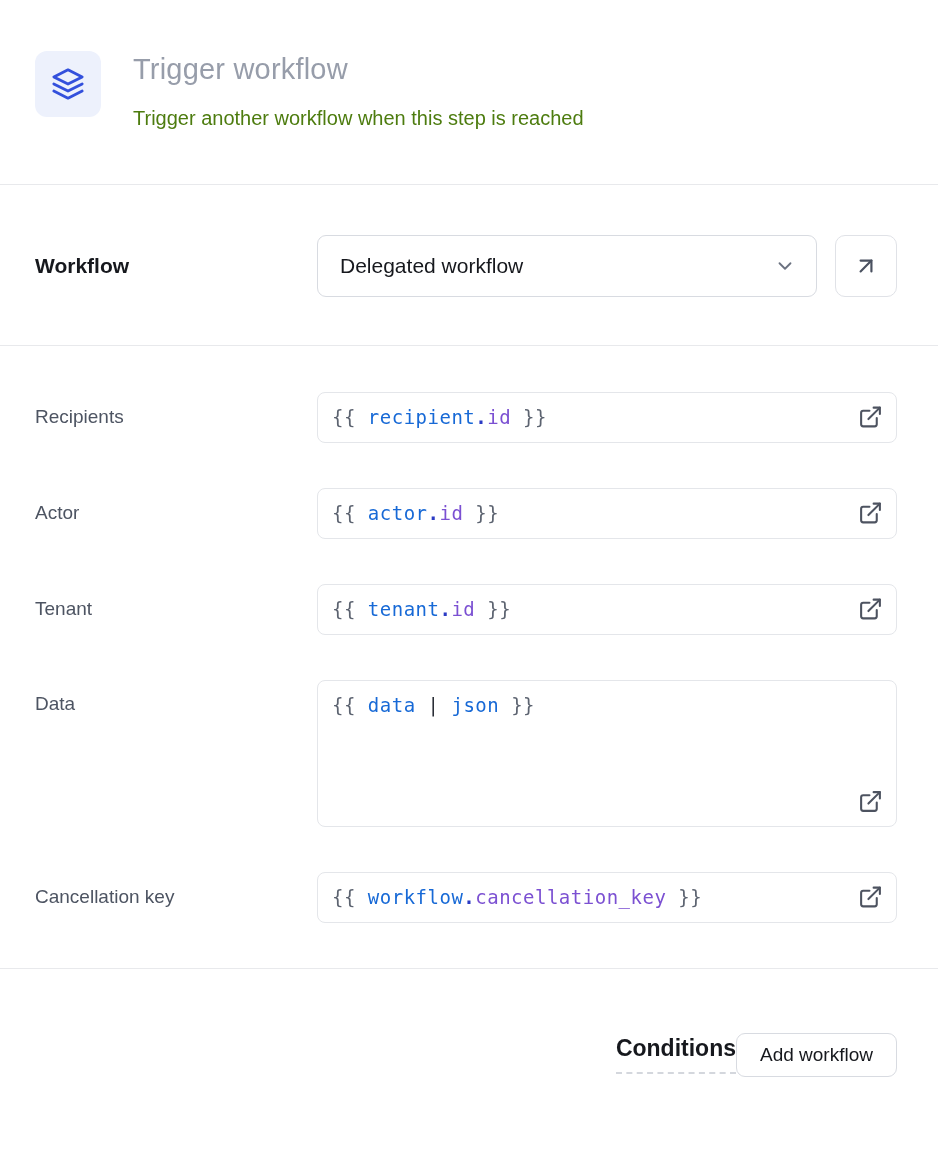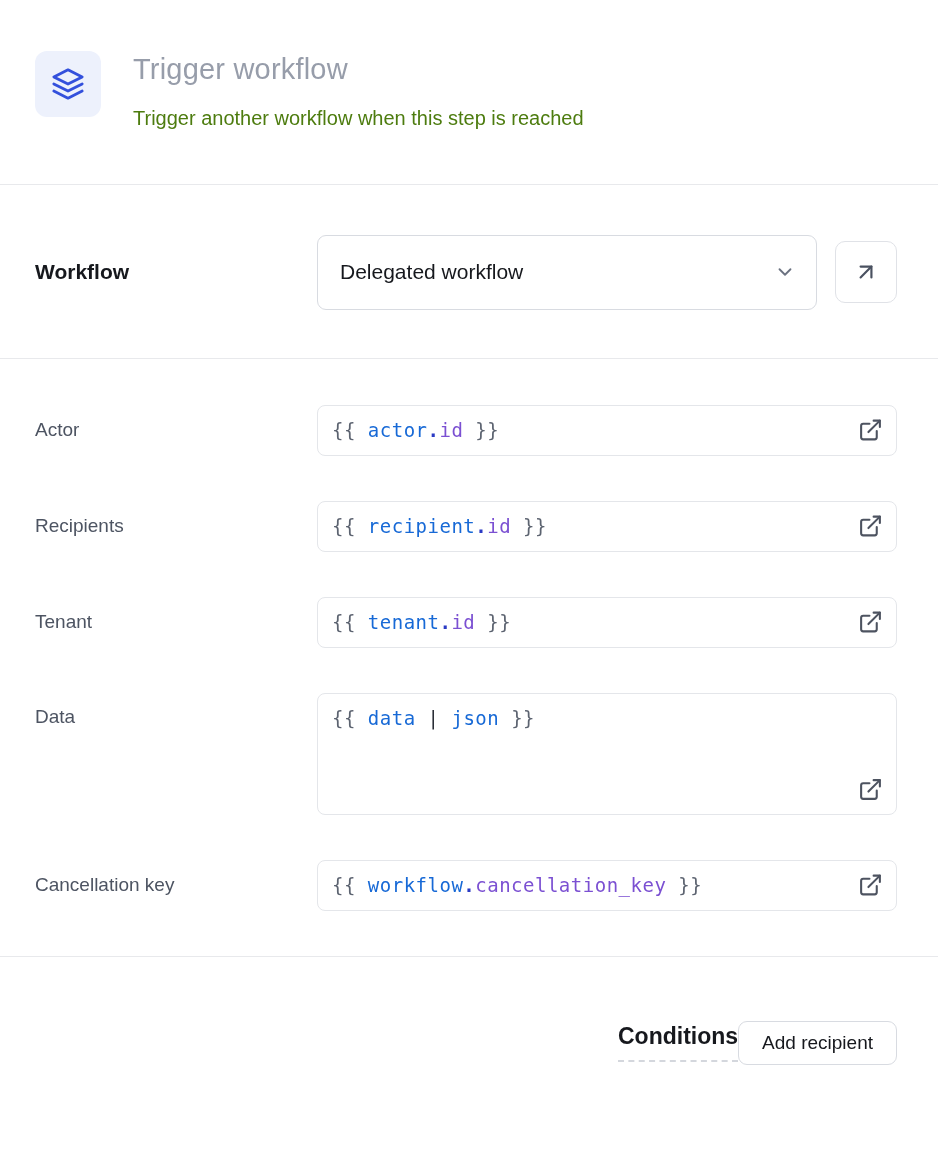--- a/index.html
+++ b/index.html
@@ -16,21 +16,21 @@
   .step-subtitle { font-size: 20px; color: #4d7c0f; margin-top: 21px; }
 
   .divider { border: none; border-top: 1px solid #e8e9ec; width: 938px; margin-left: -35px; }
 
   
   .workflow-row { display: flex; align-items: center; padding: 50px 0 48px; }
   .row-label-col { width: 282px; flex: 0 0 282px; }
   .workflow-label { font-size: 21px; font-weight: 700; color: #16181d; }
   .workflow-controls { display: flex; align-items: center; gap: 18px; flex: 1; }
   .select {
-    width: 500px; height: 75px; background: #fff; border: 1px solid #d8dbe1; border-radius: 9px;
+    width: 500px; height: 62px; background: #fff; border: 1px solid #d8dbe1; border-radius: 9px;
     display: flex; align-items: center; justify-content: space-between; padding: 0 20px 0 22px;
     font-size: 21px; color: #16181d; font-family: "Liberation Sans", sans-serif; cursor: pointer;
   }
   .select .chevron { width: 22px; height: 22px; stroke: #6b7280; }
   .icon-btn {
     width: 62px; height: 62px; background: #fff; border: 1px solid #e0e2e7; border-radius: 10px;
     display: flex; align-items: center; justify-content: center; cursor: pointer;
   }
   .icon-btn svg { width: 26px; height: 26px; stroke: #4a5160; }
 
@@ -38,21 +38,21 @@
   .fields-heading { font-size: 21px; font-weight: 700; color: #16181d; margin-top: 57px; }
   .fields-rows { margin-top: 46px; }
   .field-row { display: flex; align-items: center; margin-bottom: 45px; }
   .field-row.multiline-row { align-items: flex-start; }
   .field-row.multiline-row .field-label { padding-top: 13px; }
   .field-label { width: 282px; flex: 0 0 282px; font-size: 19px; color: #4d5462; }
   .code-field {
     position: relative; flex: 1; height: 51px; border: 1px solid #e4e6ea; border-radius: 8px;
     background: #fff; display: flex; align-items: center; cursor: text;
   }
-  .code-field.multiline { height: 122px; align-items: flex-start; }
+  .code-field.multiline { height: 147px; align-items: flex-start; }
   .code-field .code {
     font-family: "DejaVu Sans Mono", monospace; font-size: 19px; padding-left: 14px; padding-right: 52px;
     white-space: pre; letter-spacing: .5px;
   }
   .code-field.multiline .code { padding-top: 13px; }
   .ext-link { position: absolute; right: 13px; top: 50%; transform: translateY(-50%); width: 25px; height: 25px; cursor: pointer; }
   .code-field.multiline .ext-link { top: auto; transform: none; bottom: 12px; }
   .ext-link svg { width: 25px; height: 25px; stroke: #4d5360; }
 
   
@@ -113,37 +113,37 @@
         </svg>
       </button>
     </div>
   </section>
 
   <hr class="divider">
 
   <section>
     <div class="fields-rows" id="fields-rows">
   <div class="field-row">
+    <label class="field-label">Recipients</label>
+    <div class="code-field">
+      <code class="code"><span class="tok-brace">{{ </span><span class="tok-var">recipient</span><span class="tok-dot">.</span><span class="tok-prop">id</span><span class="tok-brace"> }}</span></code>
+      <span class="ext-link">
+        <svg viewBox="0 0 24 24" fill="none" stroke-width="2" stroke-linecap="round" stroke-linejoin="round">
+          <path d="M18 13v6a2 2 0 0 1-2 2H5a2 2 0 0 1-2-2V8a2 2 0 0 1 2-2h6"></path>
+          <polyline points="15 3 21 3 21 9"></polyline>
+          <line x1="10" y1="14" x2="21" y2="3"></line>
+        </svg>
+      </span>
+    </div>
+  </div>
+
+  <div class="field-row">
     <label class="field-label">Actor</label>
     <div class="code-field">
       <code class="code"><span class="tok-brace">{{ </span><span class="tok-var">actor</span><span class="tok-dot">.</span><span class="tok-prop">id</span><span class="tok-brace"> }}</span></code>
-      <span class="ext-link">
-        <svg viewBox="0 0 24 24" fill="none" stroke-width="2" stroke-linecap="round" stroke-linejoin="round">
-          <path d="M18 13v6a2 2 0 0 1-2 2H5a2 2 0 0 1-2-2V8a2 2 0 0 1 2-2h6"></path>
-          <polyline points="15 3 21 3 21 9"></polyline>
-          <line x1="10" y1="14" x2="21" y2="3"></line>
-        </svg>
-      </span>
-    </div>
-  </div>
-
-  <div class="field-row">
-    <label class="field-label">Recipients</label>
-    <div class="code-field">
-      <code class="code"><span class="tok-brace">{{ </span><span class="tok-var">recipient</span><span class="tok-dot">.</span><span class="tok-prop">id</span><span class="tok-brace"> }}</span></code>
       <span class="ext-link">
         <svg viewBox="0 0 24 24" fill="none" stroke-width="2" stroke-linecap="round" stroke-linejoin="round">
           <path d="M18 13v6a2 2 0 0 1-2 2H5a2 2 0 0 1-2-2V8a2 2 0 0 1 2-2h6"></path>
           <polyline points="15 3 21 3 21 9"></polyline>
           <line x1="10" y1="14" x2="21" y2="3"></line>
         </svg>
       </span>
     </div>
   </div>
 
@@ -188,16 +188,16 @@
       </span>
     </div>
   </div>
 </div>
   </section>
 
   <hr class="divider">
 
   <section class="conditions-section">
     <h2 class="conditions-heading">Conditions</h2>
-    <button class="add-condition-btn">Add recipient</button>
+    <button class="add-condition-btn">Add workflow</button>
   </section>
 
 </div>
 
 </body></html>

